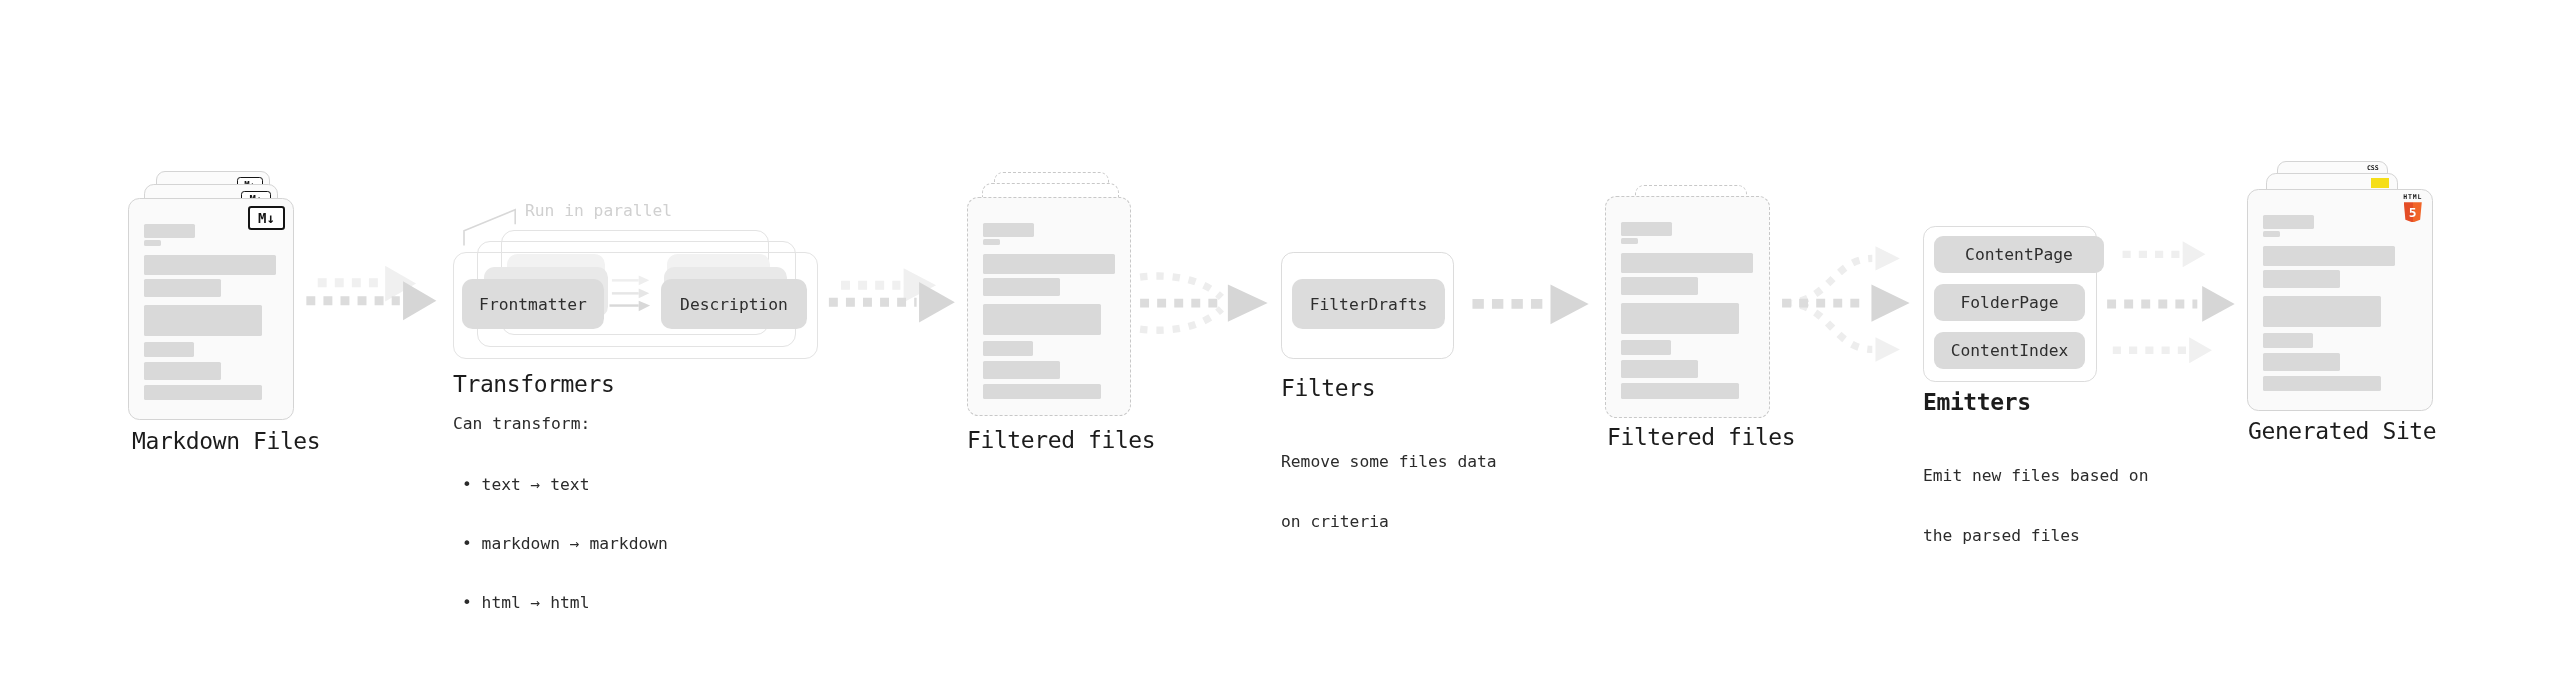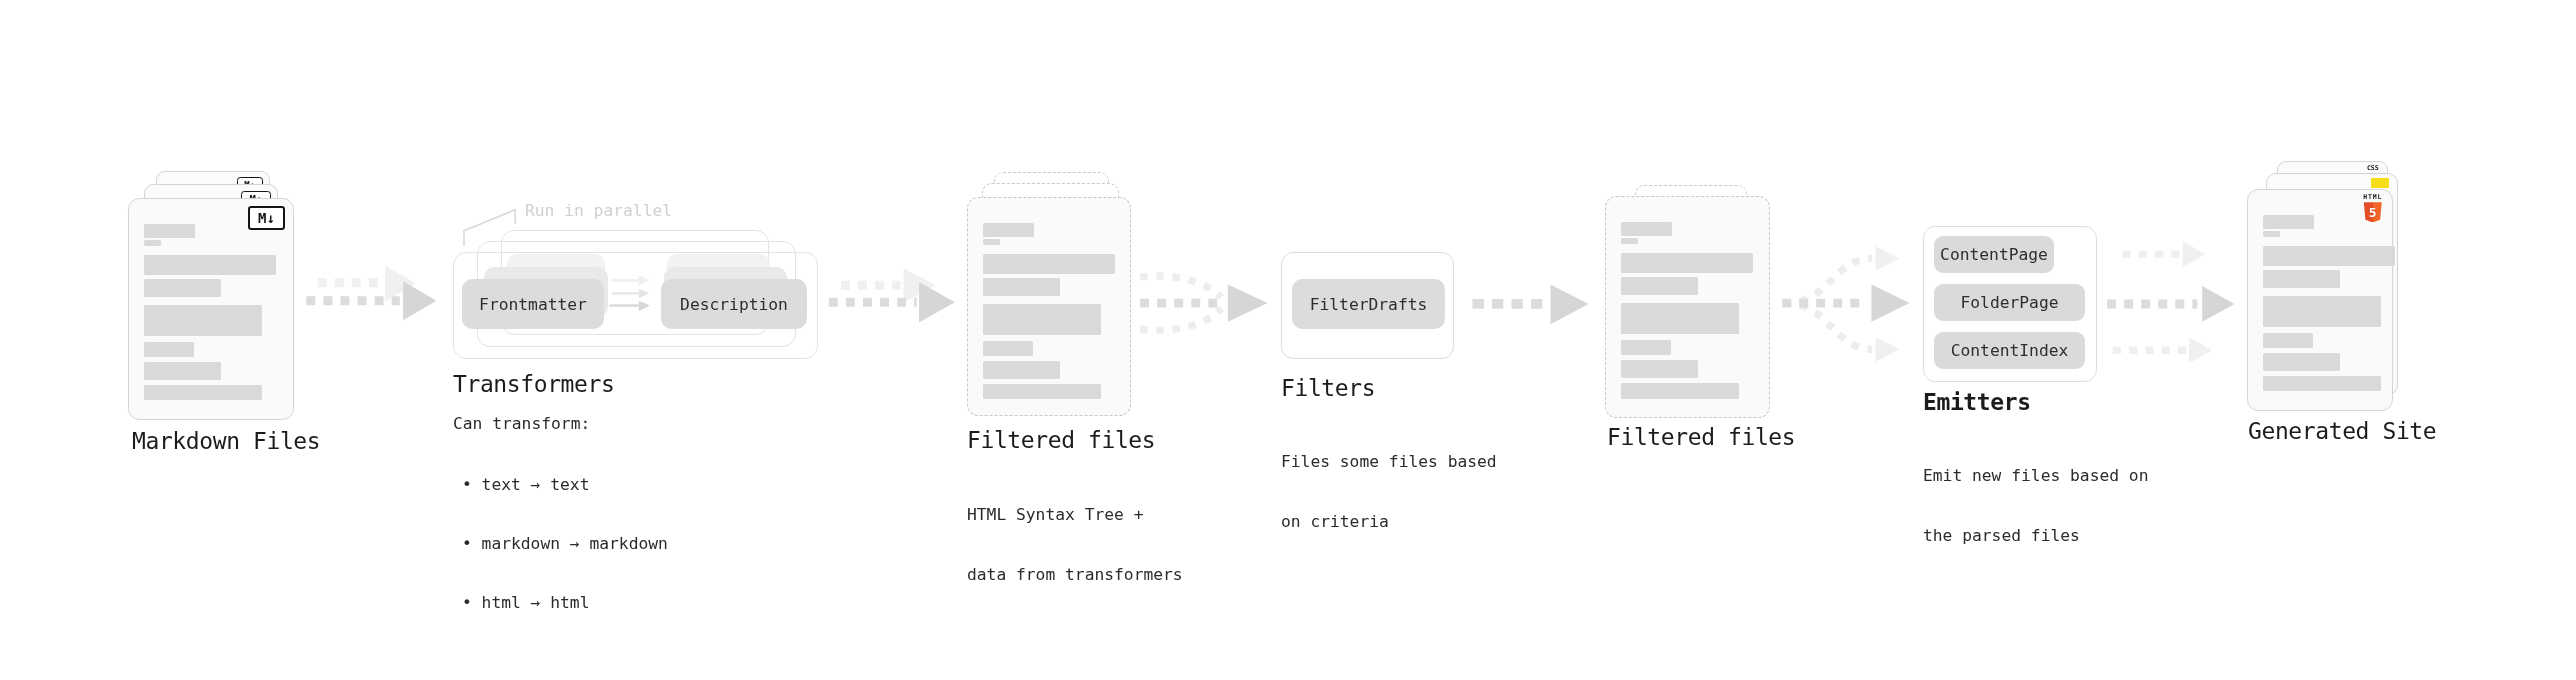--- a/index.html
+++ b/index.html
@@ -167,69 +167,65 @@
         <div class="bar" style="top: 41px; width: 17px; height: 5.7px;"></div>
         <div class="bar" style="top: 56px; width: 132px; height: 19.5px;"></div>
         <div class="bar" style="top: 80px; width: 77px; height: 18px;"></div>
         <div class="bar" style="top: 106px; width: 118px; height: 31px;"></div>
         <div class="bar" style="top: 143px; width: 50px; height: 14.6px;"></div>
         <div class="bar" style="top: 163px; width: 77px; height: 18px;"></div>
         <div class="bar" style="top: 186px; width: 118px; height: 15.4px;"></div>
       </div>
   </div>
   <div class="title" style="left:967px;top:427px;">Filtered files</div>
-  <div class="desc" style="left:967px;top:466px;">
-    <div>HTML Syntax Tree +</div>
-    <div>data from transformers</div>
-  </div>
 
   <div class="wbox" style="left:1281px;top:252px;width:173px;height:107px;"></div>
   <div class="pill" style="left:1292px;top:279px;width:153px;height:50px;">FilterDrafts</div>
   <div class="title" style="left:1281px;top:375px;">Filters</div>
   <div class="desc" style="left:1281px;top:413px;">
-    <div>Files some files based</div>
+    <div>Remove some files data</div>
     <div>on criteria</div>
   </div>
 
   <div class="abs" style="left:1605px;top:185px;width:171px;height:244px;">
     <div class="card-dashed" style="left:30px;top:0;width:112px;height:222px;border-radius:9px;"></div>
     <div class="card-dashed front" style="left:0;top:11.4px;width:165px;height:222px;">
         <div class="bar" style="top: 25px; width: 51px; height: 14px;"></div>
         <div class="bar" style="top: 41px; width: 17px; height: 5.7px;"></div>
         <div class="bar" style="top: 56px; width: 132px; height: 19.5px;"></div>
         <div class="bar" style="top: 80px; width: 77px; height: 18px;"></div>
         <div class="bar" style="top: 106px; width: 118px; height: 31px;"></div>
         <div class="bar" style="top: 143px; width: 50px; height: 14.6px;"></div>
         <div class="bar" style="top: 163px; width: 77px; height: 18px;"></div>
         <div class="bar" style="top: 186px; width: 118px; height: 15.4px;"></div>
       </div>
   </div>
   <div class="title" style="left:1607px;top:424px;">Filtered files</div>
 
   <div class="wbox" style="left:1923px;top:226px;width:174px;height:156px;"></div>
-  <div class="pill" style="left:1934px;top:236px;width:120px;height:37px;border-radius:9px;background:#dadada;">ContentPage</div>
+  <div class="pill" style="left:1934px;top:236px;width:170px;height:37px;border-radius:9px;background:#dadada;">ContentPage</div>
   <div class="pill" style="left:1934px;top:284px;width:151px;height:37px;border-radius:9px;background:#dadada;">FolderPage</div>
   <div class="pill" style="left:1934px;top:332px;width:151px;height:37px;border-radius:9px;background:#dadada;">ContentIndex</div>
   <div class="title" style="left:1923px;top:389px;font-weight:bold;">Emitters</div>
   <div class="desc" style="left:1923px;top:427px;">
     <div>Emit new files based on</div>
     <div>the parsed files</div>
   </div>
 
   <div class="abs" style="left:2247px;top:161px;width:171px;height:252px;">
     <div class="card" style="left:30px;top:0;width:111px;height:222px;border-radius:9px;">
       <div class="css-badge" style="right:6.5px;top:3.3px;">
         <div class="css-txt">CSS</div>
         <div class="css-bar"></div>
       </div>
     </div>
     <div class="card" style="left:18.7px;top:12.2px;width:132px;height:222px;border-radius:9.8px;">
       <div class="js-badge" style="right:8.1px;top:4.1px;width:18px;height:9.8px;"></div>
     </div>
-    <div class="card front" style="left:0;top:28px;width:146px;height:222px;">
+    <div class="card front" style="left:0;top:28px;width:186px;height:222px;">
       <div class="html5-badge" style="right:9.8px;top:4.1px;">
         <div class="html-txt">HTML</div>
         <div class="html5-shield">
             <span>5</span>
           </div>
       </div>
     <div class="bar" style="top: 25px; width: 51px; height: 14px;"></div>
         <div class="bar" style="top: 41px; width: 17px; height: 5.7px;"></div>
         <div class="bar" style="top: 56px; width: 132px; height: 19.5px;"></div>
         <div class="bar" style="top: 80px; width: 77px; height: 18px;"></div>

